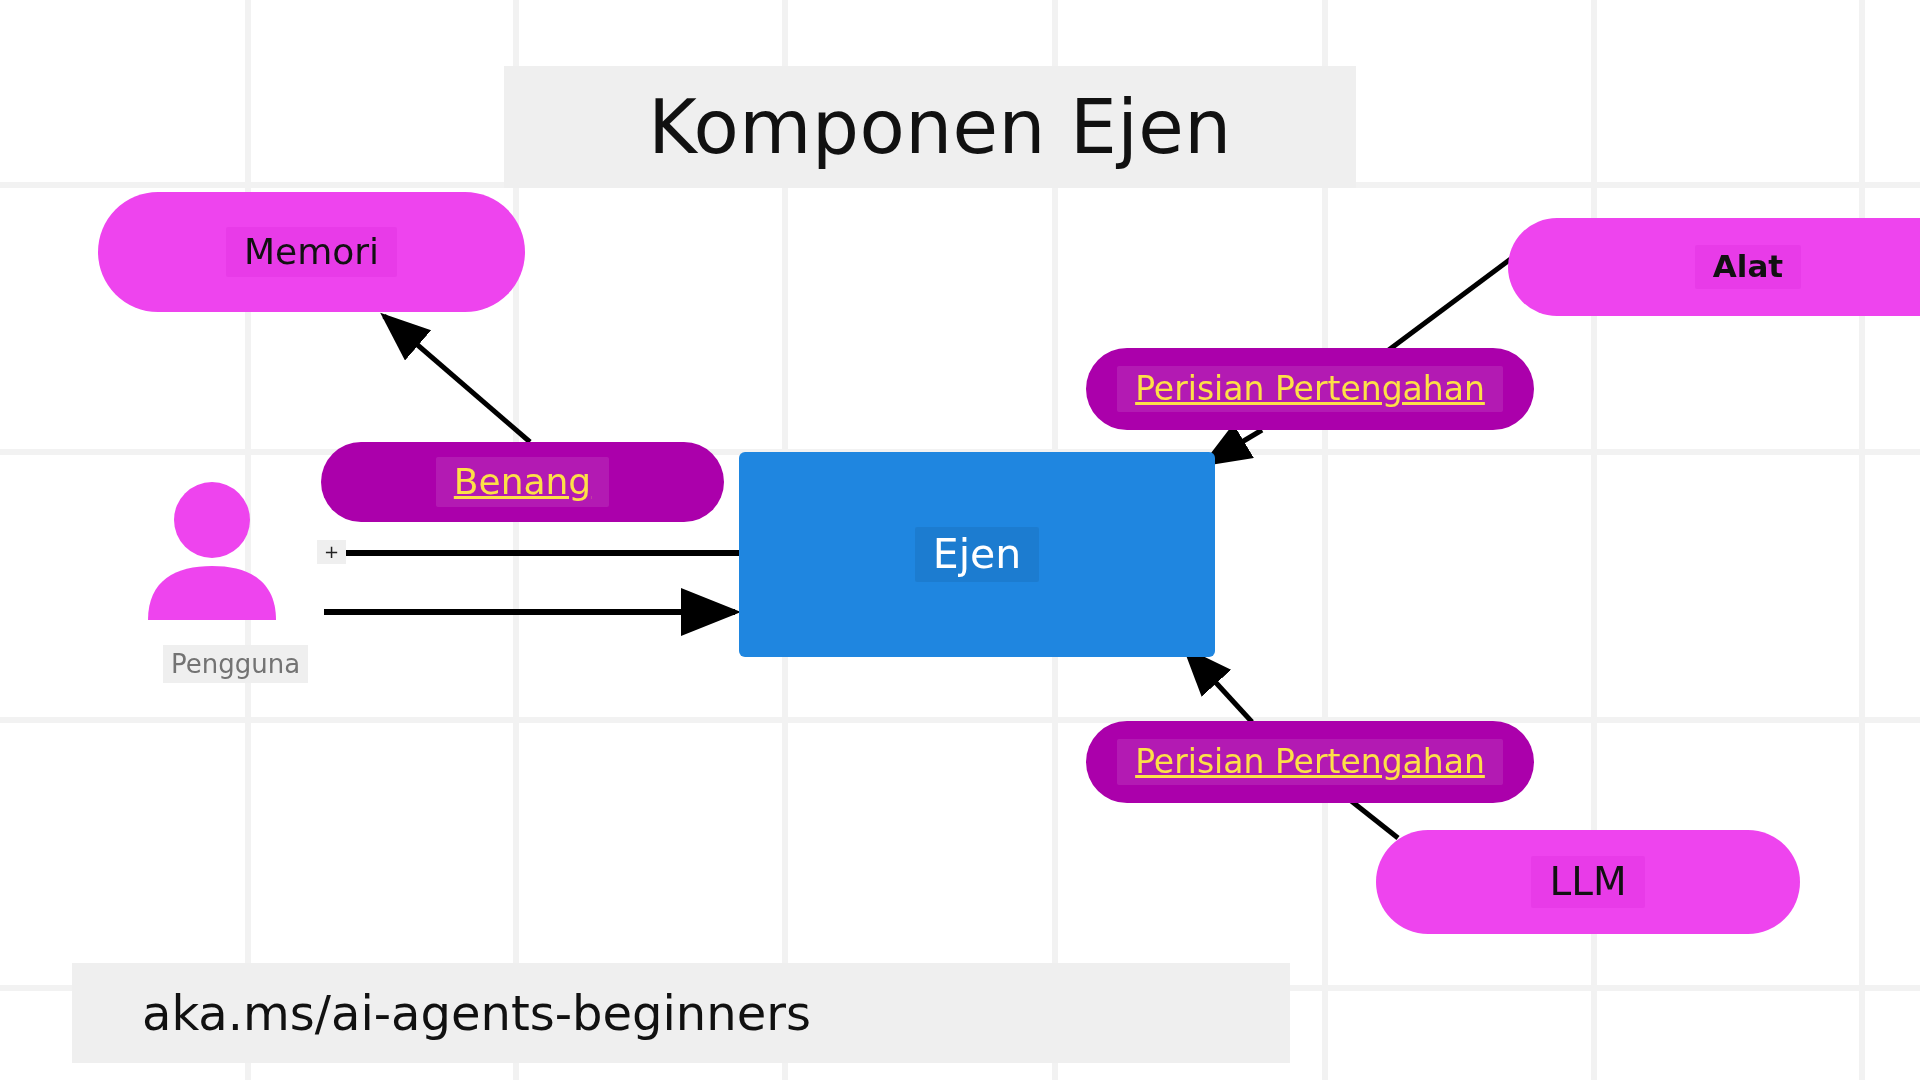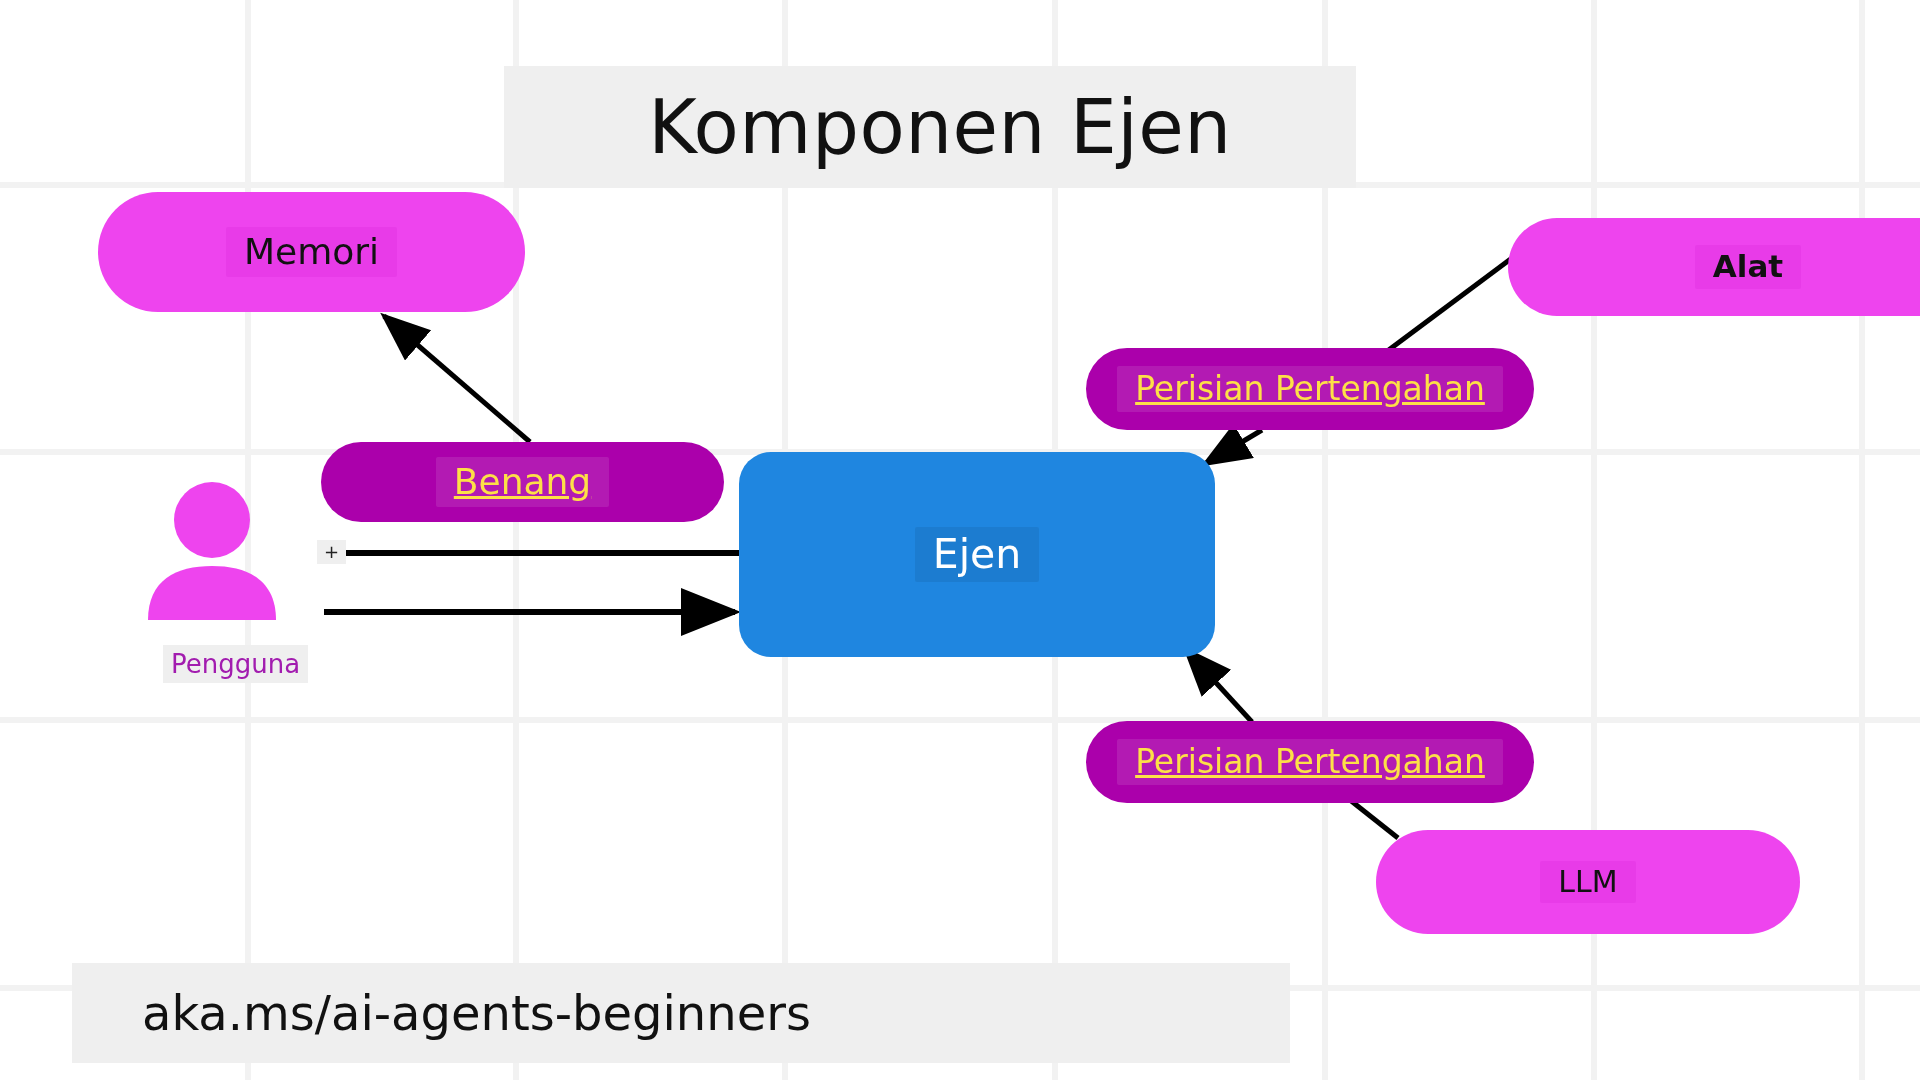--- a/index.html
+++ b/index.html
@@ -87,56 +87,56 @@
   .node .chip {
     padding: 4px 18px;
     border-radius: 2px;
     white-space: nowrap;
     line-height: 1.15;
   }
   .node.magenta { background: #ee44ee; }
   .node.magenta .chip { background: rgba(190,0,190,0.13); color: #111111; }
   .node.purple  { background: #ab00ab; }
   .node.purple  .chip { background: rgba(255,255,255,0.10); color: #fde047; text-decoration: underline; }
-  .node.blue    { background: #1f86e0; border-radius: 32px; }
+  .node.blue    { background: #1f86e0; border-radius: 6px; }
   .node.blue    .chip { background: rgba(0,0,0,0.07); color: #ffffff; }
 
   
   #node-memori            { left: 98px;  top: 192px; width: 427px;  height: 120px; }
   #node-memori .chip      { font-size: 36px; }
   #node-alat              { left: 1508px; top: 218px; width: 480px;  height: 98px;  }
   #node-alat .chip        { font-size: 31px; font-weight: bold; }
   #node-middleware-top    { left: 1086px; top: 348px; width: 448px;  height: 82px;  }
   #node-middleware-top .chip { font-size: 33px; }
   #node-benang            { left: 321px;  top: 442px; width: 403px;  height: 80px;  }
   #node-benang .chip      { font-size: 36px; }
   #node-ejen              { left: 739px;  top: 452px; width: 476px;  height: 205px; }
   #node-ejen .chip        { font-size: 41px; }
   #node-middleware-bottom { left: 1086px; top: 721px; width: 448px;  height: 82px;  }
   #node-middleware-bottom .chip { font-size: 33px; }
   #node-llm               { left: 1376px; top: 830px; width: 424px;  height: 104px; }
-  #node-llm .chip         { font-size: 30px; }
+  #node-llm .chip         { font-size: 39px; }
 
   
   #user-figure {
     position: absolute;
     left: 144px;
     top: 480px;
     width: 136px;
     height: 140px;
     z-index: 4;
   }
   #user-label {
     position: absolute;
     left: 163px;
     top: 645px;
     background: #efefef;
     padding: 4px 8px;
     font-size: 26px;
-    color: #a21caf;
+    color: #737373;
     white-space: nowrap;
     z-index: 5;
   }
 
   
   #plus-label {
     position: absolute;
     left: 317px;
     top: 540px;
     background: #efefef;

